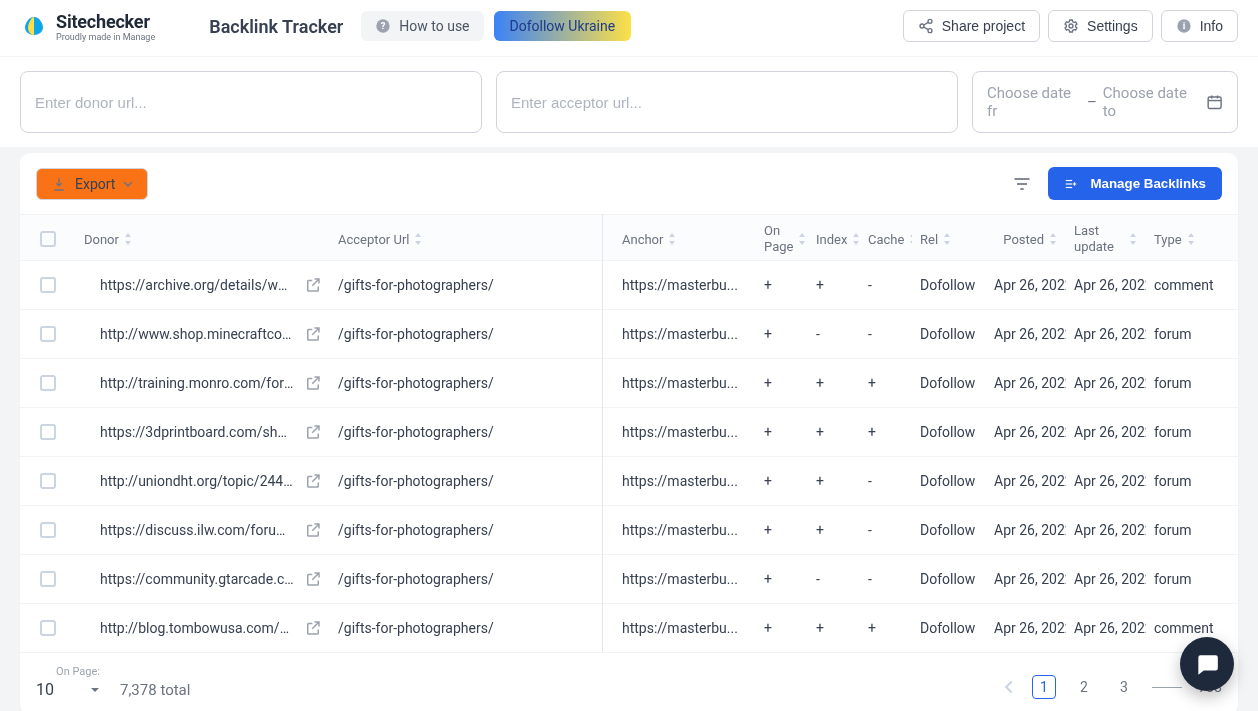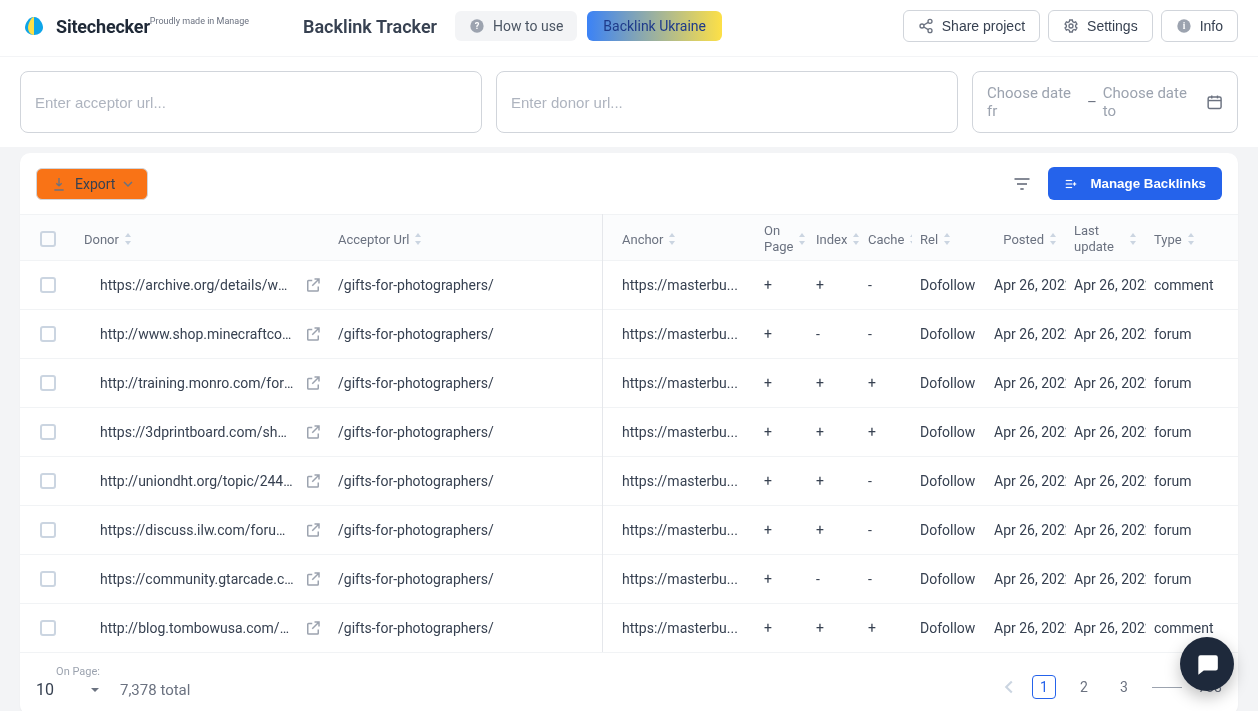--- a/index.html
+++ b/index.html
@@ -2,21 +2,21 @@
 <html><head>
 <meta charset="utf-8">
 <style>
   * { box-sizing: border-box; margin: 0; padding: 0; }
   body { font-family: -apple-system, BlinkMacSystemFont, "Segoe UI", Roboto, Arial, sans-serif; background: #f3f4f6; color: #1f2937; font-size: 14px; }
   .app { width: 1258px; height: 711px; background: #f3f4f6; position: relative; }
 
   .topbar { display: flex; align-items: center; padding: 10px 20px 14px 20px; background: #fff; border-bottom: 1px solid #f3f4f6; }
   .logo { display: flex; align-items: center; gap: 8px; margin-right: 54px; }
   .logo-icon { width: 28px; height: 24px; }
-  .logo-text { display: flex; flex-direction: row; }
+  .logo-text { display: flex; flex-direction: column; }
   .brand { font-size: 18px; font-weight: 700; color: #1f2937; letter-spacing: -0.2px; }
   .tagline { font-size: 9px; color: #6b7280; }
   .page-title { font-size: 18px; font-weight: 600; color: #374151; margin-right: 18px; }
   .pill { display: inline-flex; align-items: center; gap: 8px; padding: 7px 14px; border-radius: 6px; font-size: 14px; color: #4b5563; background: #f3f4f6; margin-right: 10px; cursor: pointer; }
   .pill-uk { background: linear-gradient(90deg, #3b82f6 0%, #fde047 100%); color: #1e3a8a; padding: 7px 16px; }
   .spacer { flex: 1; }
   .btn { display: inline-flex; align-items: center; gap: 8px; padding: 7px 14px; border: 1px solid #d1d5db; background: #fff; border-radius: 6px; color: #374151; font-size: 14px; cursor: pointer; margin-left: 8px; }
   .btn-icon { width: 16px; height: 16px; color: #6b7280; }
 
   .filter-row { display: flex; gap: 14px; padding: 14px 20px; background: #fff; }
@@ -76,21 +76,21 @@
     </div>
     <div class="page-title">Backlink Tracker</div>
     <div class="pill">
       <svg class="btn-icon" viewBox="0 0 24 24">
           <circle cx="12" cy="12" r="10" fill="#9ca3af"></circle>
           <text x="12" y="17" text-anchor="middle" fill="#fff" font-size="14" font-weight="bold">?</text>
         </svg>
       <span>How to use</span>
     </div>
     <div class="pill pill-uk">
-      <span>Backlink Ukraine</span>
+      <span>Dofollow Ukraine</span>
     </div>
     <div class="spacer"></div>
     <button class="btn">
       <svg class="btn-icon" viewBox="0 0 24 24" fill="none" stroke="currentColor" stroke-width="2">
           <circle cx="18" cy="5" r="3"></circle>
           <circle cx="6" cy="12" r="3"></circle>
           <circle cx="18" cy="19" r="3"></circle>
           <line x1="8.6" y1="10.5" x2="15.4" y2="6.5"></line>
           <line x1="8.6" y1="13.5" x2="15.4" y2="17.5"></line>
         </svg>
@@ -106,22 +106,22 @@
     <button class="btn">
       <svg class="btn-icon" viewBox="0 0 24 24">
           <circle cx="12" cy="12" r="10" fill="#9ca3af"></circle>
           <text x="12" y="17" text-anchor="middle" fill="#fff" font-size="14" font-weight="bold" font-family="serif">i</text>
         </svg>
       <span>Info</span>
     </button>
   </div>
 
   <div class="filter-row">
+    <input class="input" placeholder="Enter donor url..." style="">
     <input class="input" placeholder="Enter acceptor url..." style="">
-    <input class="input" placeholder="Enter donor url..." style="">
     <div class="date-picker">
       <span>Choose date fr</span>
       <span class="dash">–</span>
       <span>Choose date to</span>
       <svg style="margin-left:auto;width:18px;height:18px;color:#6b7280" viewBox="0 0 24 24" fill="none" stroke="currentColor" stroke-width="2">
           <rect x="3" y="5" width="18" height="16" rx="2"></rect>
           <line x1="3" y1="10" x2="21" y2="10"></line>
           <line x1="8" y1="3" x2="8" y2="7"></line>
           <line x1="16" y1="3" x2="16" y2="7"></line>
         </svg>

